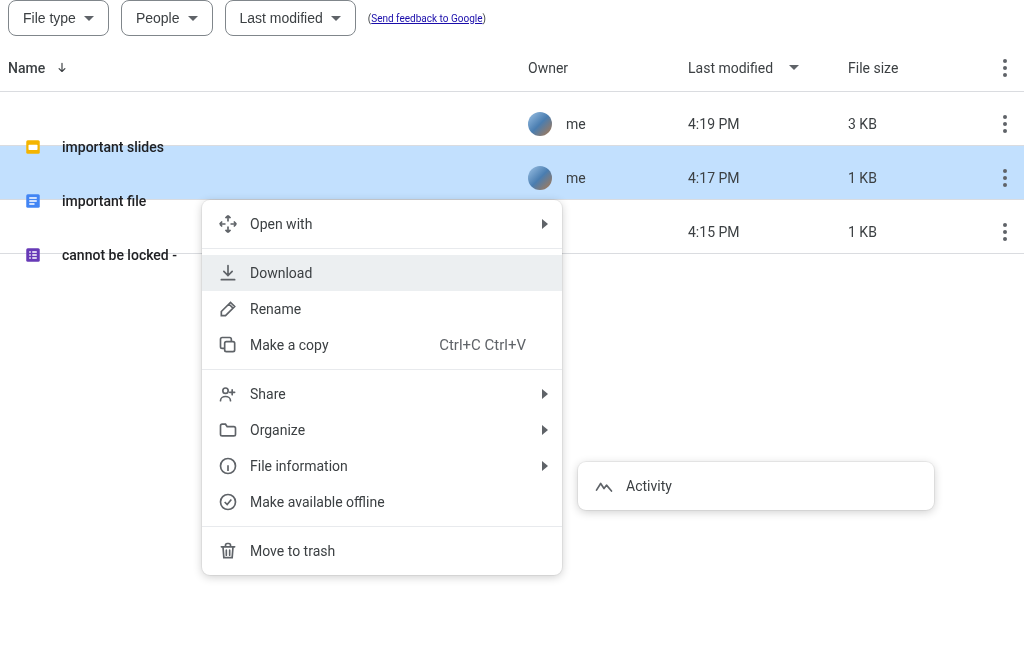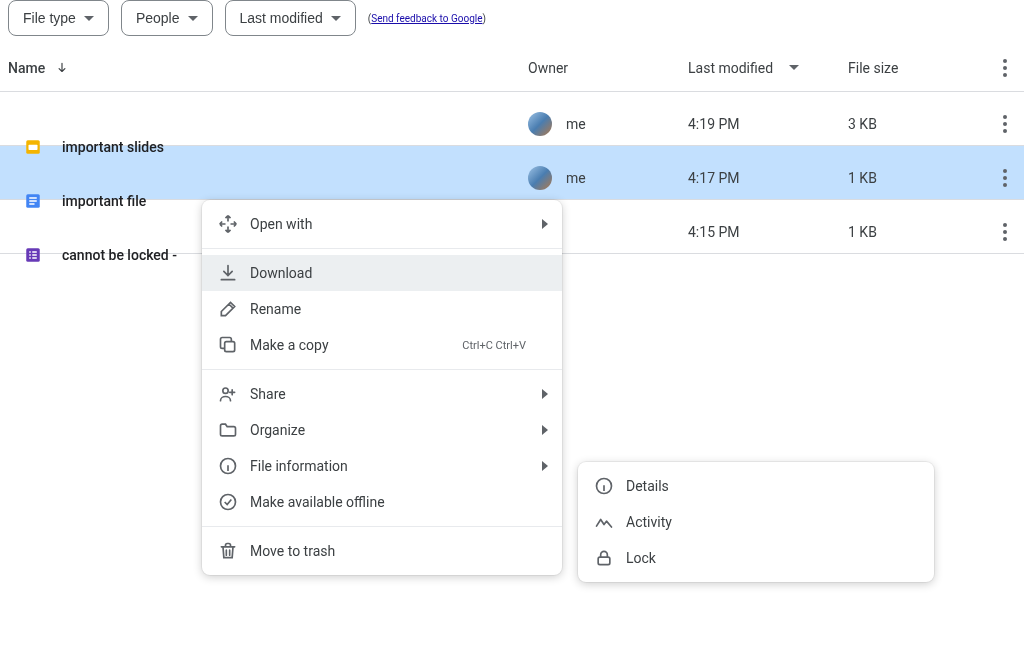--- a/index.html
+++ b/index.html
@@ -141,21 +141,21 @@
     height: 1px;
     background: #e8eaed;
     margin: 6px 0;
   }
   .menu .icon-slot {
     display:flex; justify-content:center; align-items:center;
     color:#5f6368;
   }
   .menu .label-slot { }
   .menu .shortcut {
-    color:#5f6368; font-size:11px; padding-right: 6px;
+    color:#5f6368; font-size:15px; padding-right: 6px;
   }
   .menu .submenu-arrow {
     display:flex; justify-content:center; align-items:center;
   }
   .caret-right {
     width:0;height:0;
     border-top:5px solid transparent;
     border-bottom:5px solid transparent;
     border-left:6px solid #5f6368;
   }
@@ -414,43 +414,21 @@
     </span>
     <span class="label-slot">Move to trash</span>
     <span></span>
       <span></span>
   </div>
 </div>
 
 <div class="menu" style="left:578px; top:462px; width:356px;">
   <div class="item">
     <span class="icon-slot">
-      <svg width="20" height="20" viewBox="0 0 24 24" fill="none" stroke="#5f6368" stroke-width="2">
-          <circle cx="12" cy="12" r="9"></circle>
-          <path d="M12 8h.01M11 12h1v5h1"></path>
-        </svg>
-    </span>
-    <span class="label-slot">Details</span>
-    <span></span>
-      <span></span>
-  </div>
-  <div class="item">
-    <span class="icon-slot">
       <svg width="20" height="20" viewBox="0 0 24 24" fill="none" stroke="#5f6368" stroke-width="2" stroke-linecap="round" stroke-linejoin="round">
           <path d="M3 17l5-8 4 6 3-4 6 7"></path>
         </svg>
     </span>
     <span class="label-slot">Activity</span>
     <span></span>
       <span></span>
   </div>
-  <div class="item">
-    <span class="icon-slot">
-      <svg width="20" height="20" viewBox="0 0 24 24" fill="none" stroke="#5f6368" stroke-width="2">
-          <rect x="5" y="11" width="14" height="9" rx="2"></rect>
-          <path d="M8 11V8a4 4 0 0 1 8 0v3"></path>
-        </svg>
-    </span>
-    <span class="label-slot">Lock</span>
-    <span></span>
-      <span></span>
-  </div>
 </div>
 
 </body></html>

